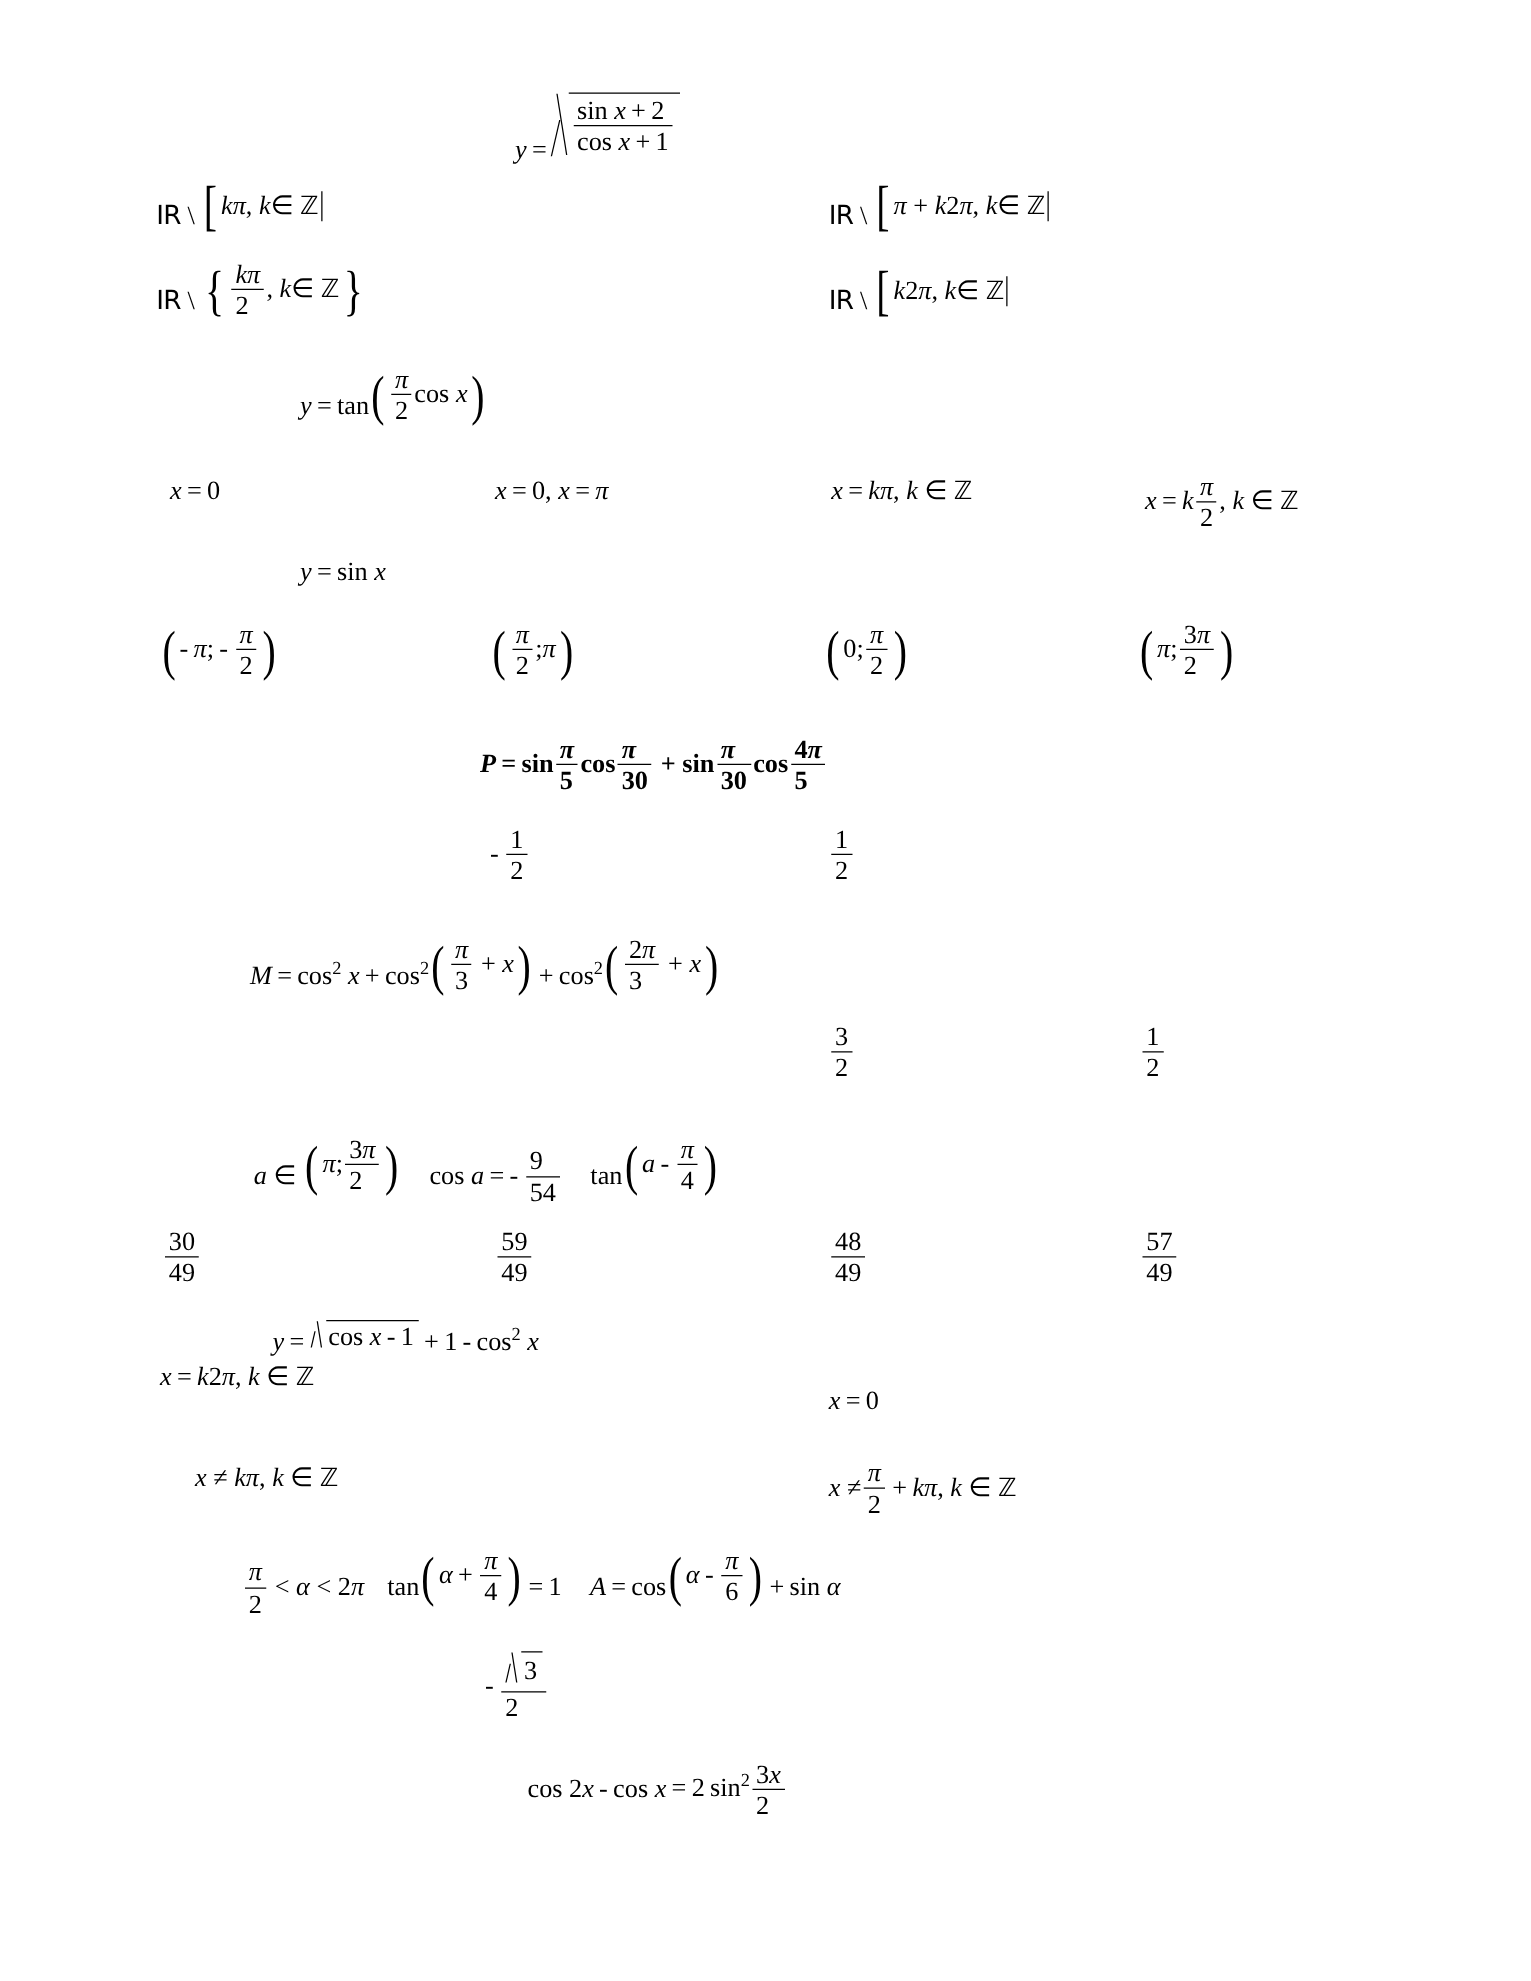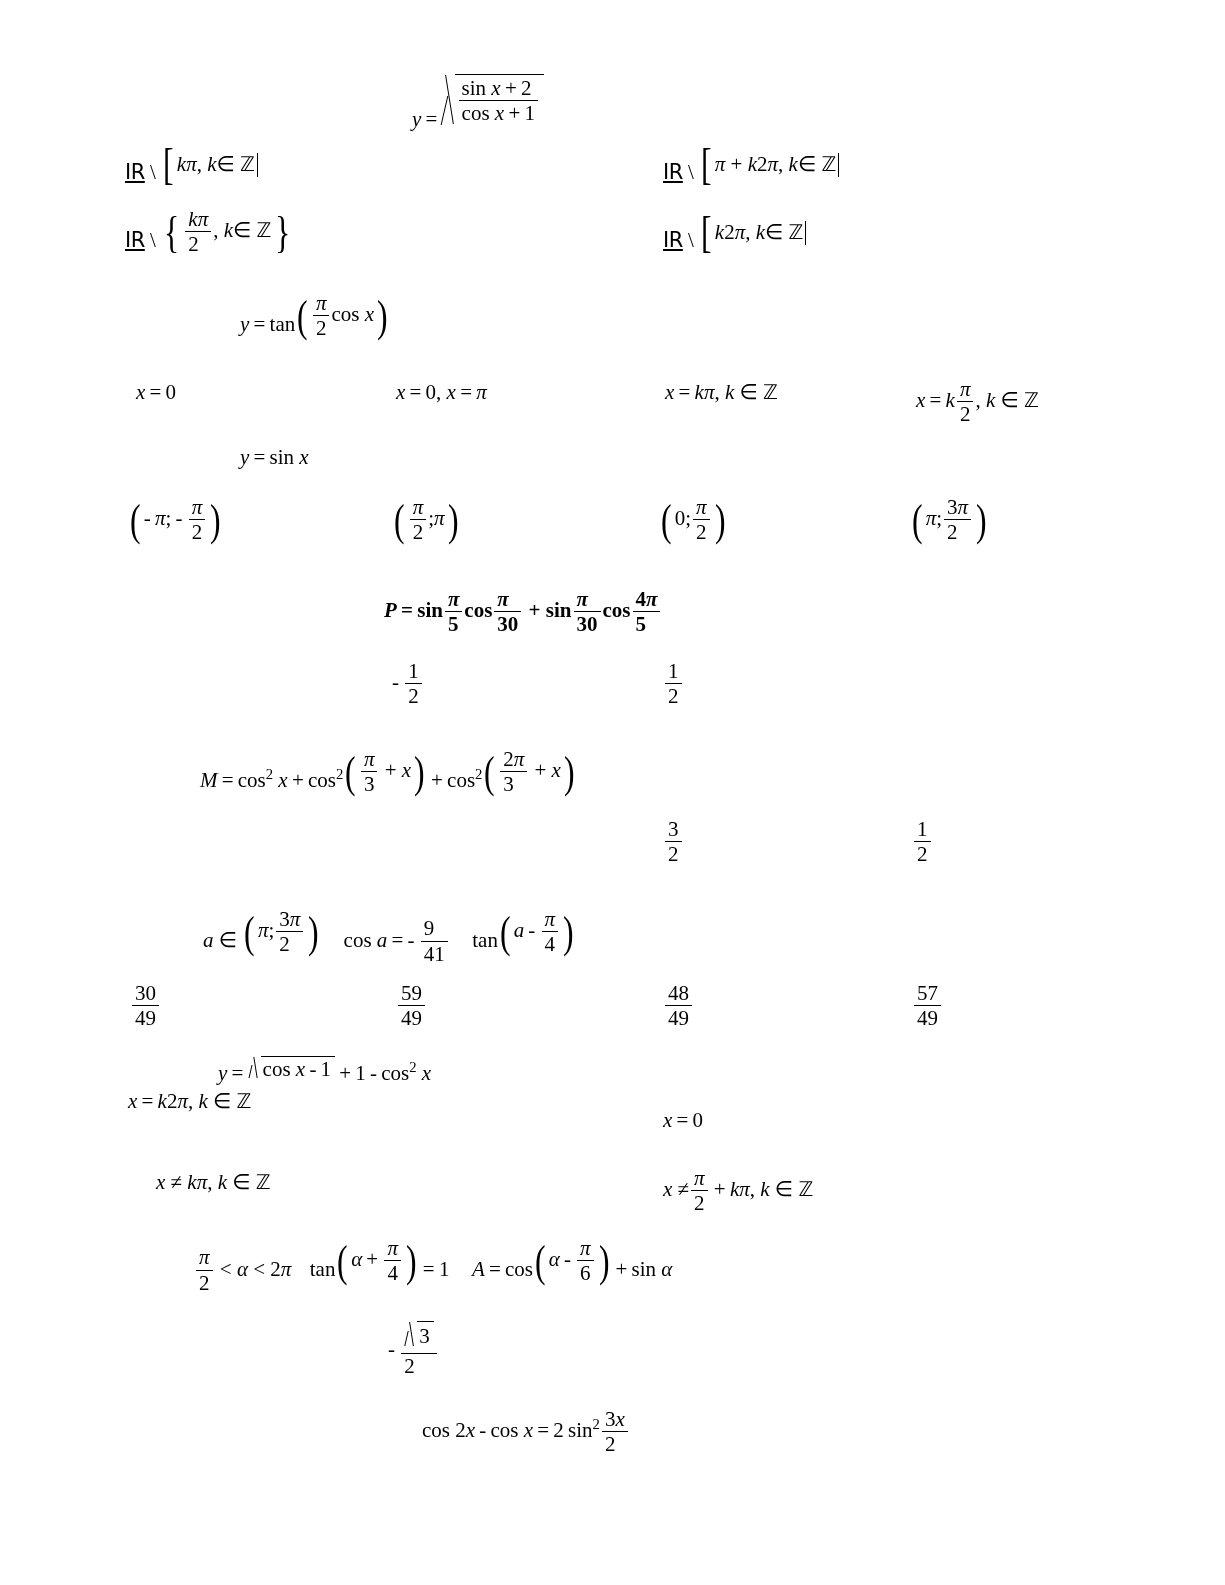--- a/index.html
+++ b/index.html
@@ -98,21 +98,21 @@
     border-left: 1.3px solid #000;
     transform: skewX(9deg);
   }
   .sqrt > .rad {
     border-top: 1px solid #000;
     padding: 2px 4px 0 2px;
     display: inline-block;
   }
   .sup { font-size: 0.7em; vertical-align: super; font-style: normal; }
   .blackboard { font-family: "DejaVu Sans", sans-serif; font-size: 0.95em; }
-  .rset { font-family: "DejaVu Sans", sans-serif; letter-spacing: -0.5px; text-decoration: underline; }
+  .rset { font-family: "DejaVu Sans", sans-serif; letter-spacing: -0.5px; }
   .thinsp { display: inline-block; width: 4px; }
   .vbar {
     display: inline-block;
     width: 1px;
     height: 1.15em;
     background: #000;
     vertical-align: -0.2em;
     margin-left: 1px;
   }
 </style>
@@ -241,21 +241,21 @@
     <span class="frac"><span class="num"><span class="up">1</span></span><span class="den"><span class="up">2</span></span></span>
   </div>
 
   <div class="math" style="left:203px; top:908px;">
     <span class="it">a</span><span class="up">&nbsp;∈&nbsp;</span><span class="paren">
         <span class="d">(</span>
         <span class="body"><span class="it">π</span><span class="up">;</span><span class="frac"><span class="num"><span class="up">3</span><span class="it">π</span></span><span class="den"><span class="up">2</span></span></span></span>
         <span class="d">)</span>
       </span>
     <span class="thinsp"></span><span class="thinsp"></span><span class="thinsp"></span>
-    <span class="up">cos&nbsp;</span><span class="it">a</span><span class="up"> = - </span><span class="frac"><span class="num"><span class="up">9</span></span><span class="den"><span class="up">41</span></span></span>
+    <span class="up">cos&nbsp;</span><span class="it">a</span><span class="up"> = - </span><span class="frac"><span class="num"><span class="up">9</span></span><span class="den"><span class="up">54</span></span></span>
     <span class="thinsp"></span><span class="thinsp"></span><span class="thinsp"></span>
     <span class="up">tan</span><span class="paren">
         <span class="d">(</span>
         <span class="body"><span class="it">a</span><span class="up"> - </span><span class="frac"><span class="num"><span class="it">π</span></span><span class="den"><span class="up">4</span></span></span></span>
         <span class="d">)</span>
       </span>
   </div>
 
   <div class="math" style="left:130px; top:982px;">
     <span class="frac"><span class="num"><span class="up">30</span></span><span class="den"><span class="up">49</span></span></span>

